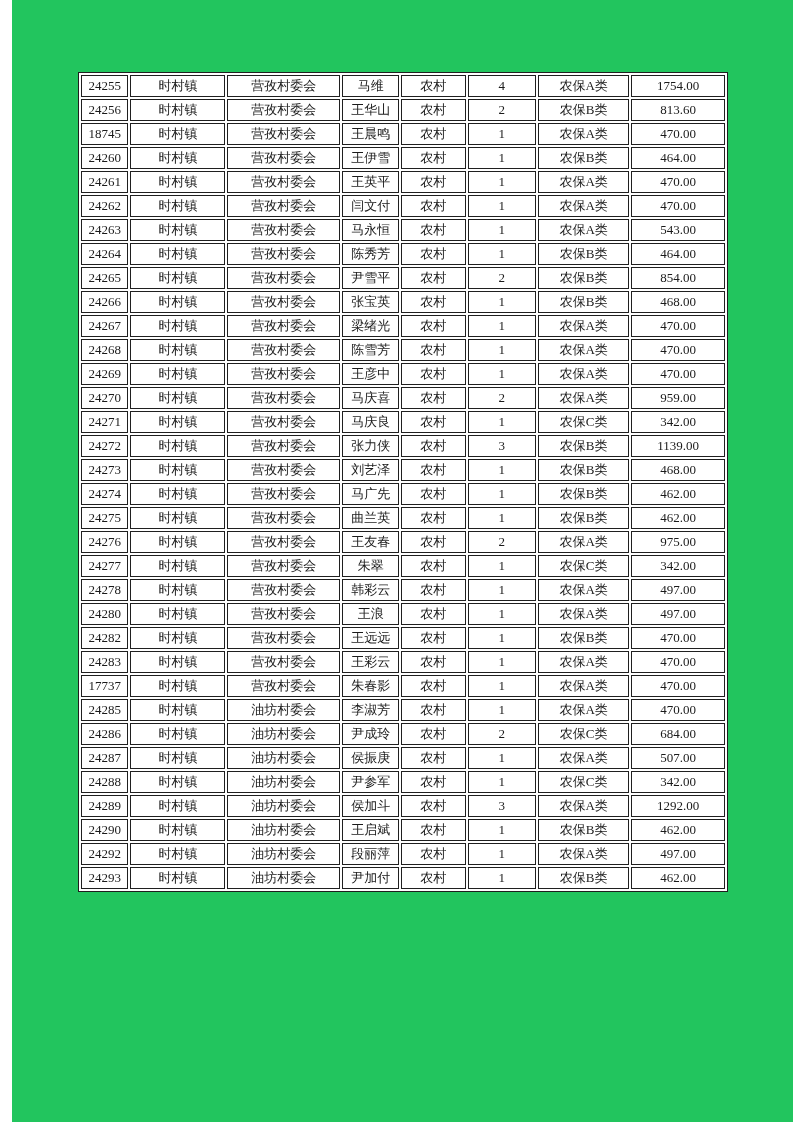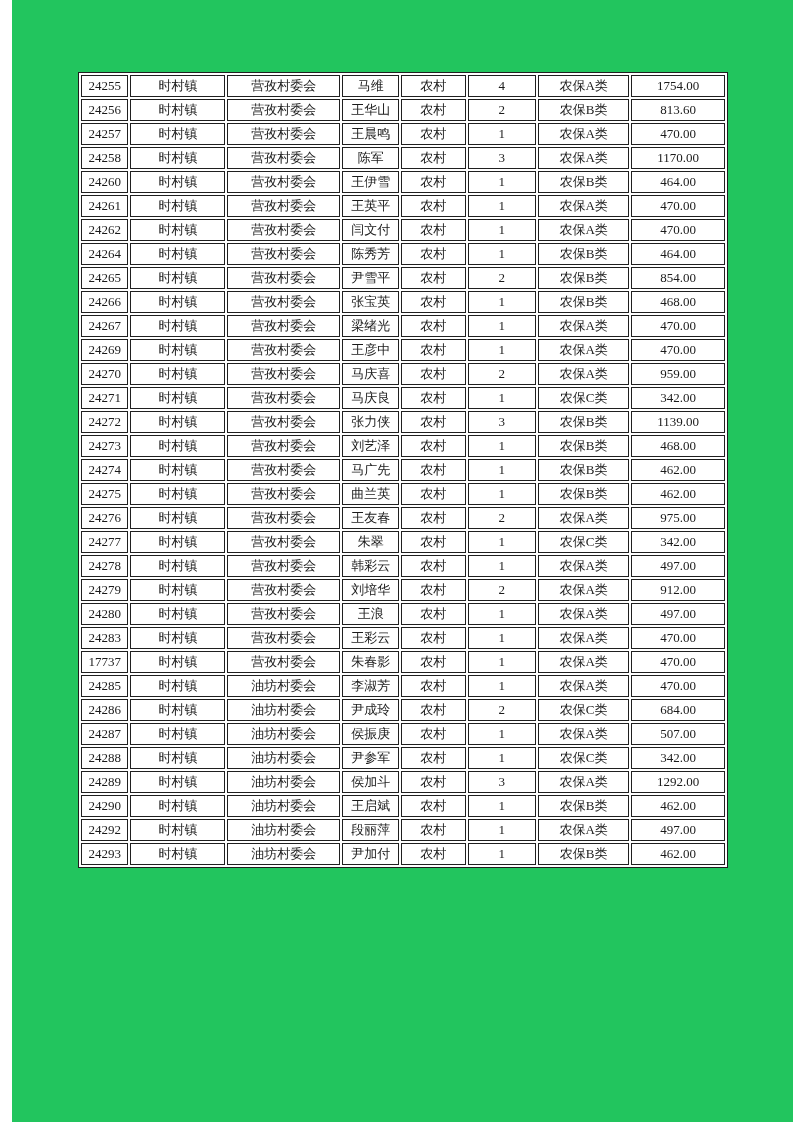--- a/index.html
+++ b/index.html
@@ -87,40 +87,30 @@
           <td>24256</td>
           <td>时村镇</td>
           <td>营孜村委会</td>
           <td>王华山</td>
           <td>农村</td>
           <td>2</td>
           <td>农保B类</td>
           <td>813.60</td>
         </tr>
         <tr>
-          <td>24257</td>
+          <td>18745</td>
           <td>时村镇</td>
           <td>营孜村委会</td>
           <td>王晨鸣</td>
           <td>农村</td>
           <td>1</td>
           <td>农保A类</td>
           <td>470.00</td>
         </tr>
         <tr>
-          <td>24258</td>
-          <td>时村镇</td>
-          <td>营孜村委会</td>
-          <td>陈军</td>
-          <td>农村</td>
-          <td>3</td>
-          <td>农保A类</td>
-          <td>1170.00</td>
-        </tr>
-        <tr>
           <td>24260</td>
           <td>时村镇</td>
           <td>营孜村委会</td>
           <td>王伊雪</td>
           <td>农村</td>
           <td>1</td>
           <td>农保B类</td>
           <td>464.00</td>
         </tr>
         <tr>
@@ -137,20 +127,30 @@
           <td>24262</td>
           <td>时村镇</td>
           <td>营孜村委会</td>
           <td>闫文付</td>
           <td>农村</td>
           <td>1</td>
           <td>农保A类</td>
           <td>470.00</td>
         </tr>
         <tr>
+          <td>24263</td>
+          <td>时村镇</td>
+          <td>营孜村委会</td>
+          <td>马永恒</td>
+          <td>农村</td>
+          <td>1</td>
+          <td>农保A类</td>
+          <td>543.00</td>
+        </tr>
+        <tr>
           <td>24264</td>
           <td>时村镇</td>
           <td>营孜村委会</td>
           <td>陈秀芳</td>
           <td>农村</td>
           <td>1</td>
           <td>农保B类</td>
           <td>464.00</td>
         </tr>
         <tr>
@@ -171,20 +171,30 @@
           <td>农村</td>
           <td>1</td>
           <td>农保B类</td>
           <td>468.00</td>
         </tr>
         <tr>
           <td>24267</td>
           <td>时村镇</td>
           <td>营孜村委会</td>
           <td>梁绪光</td>
+          <td>农村</td>
+          <td>1</td>
+          <td>农保A类</td>
+          <td>470.00</td>
+        </tr>
+        <tr>
+          <td>24268</td>
+          <td>时村镇</td>
+          <td>营孜村委会</td>
+          <td>陈雪芳</td>
           <td>农村</td>
           <td>1</td>
           <td>农保A类</td>
           <td>470.00</td>
         </tr>
         <tr>
           <td>24269</td>
           <td>时村镇</td>
           <td>营孜村委会</td>
           <td>王彦中</td>
@@ -277,38 +287,38 @@
           <td>24278</td>
           <td>时村镇</td>
           <td>营孜村委会</td>
           <td>韩彩云</td>
           <td>农村</td>
           <td>1</td>
           <td>农保A类</td>
           <td>497.00</td>
         </tr>
         <tr>
-          <td>24279</td>
-          <td>时村镇</td>
-          <td>营孜村委会</td>
-          <td>刘培华</td>
-          <td>农村</td>
-          <td>2</td>
-          <td>农保A类</td>
-          <td>912.00</td>
-        </tr>
-        <tr>
           <td>24280</td>
           <td>时村镇</td>
           <td>营孜村委会</td>
           <td>王浪</td>
           <td>农村</td>
           <td>1</td>
           <td>农保A类</td>
           <td>497.00</td>
+        </tr>
+        <tr>
+          <td>24282</td>
+          <td>时村镇</td>
+          <td>营孜村委会</td>
+          <td>王远远</td>
+          <td>农村</td>
+          <td>1</td>
+          <td>农保B类</td>
+          <td>470.00</td>
         </tr>
         <tr>
           <td>24283</td>
           <td>时村镇</td>
           <td>营孜村委会</td>
           <td>王彩云</td>
           <td>农村</td>
           <td>1</td>
           <td>农保A类</td>
           <td>470.00</td>

